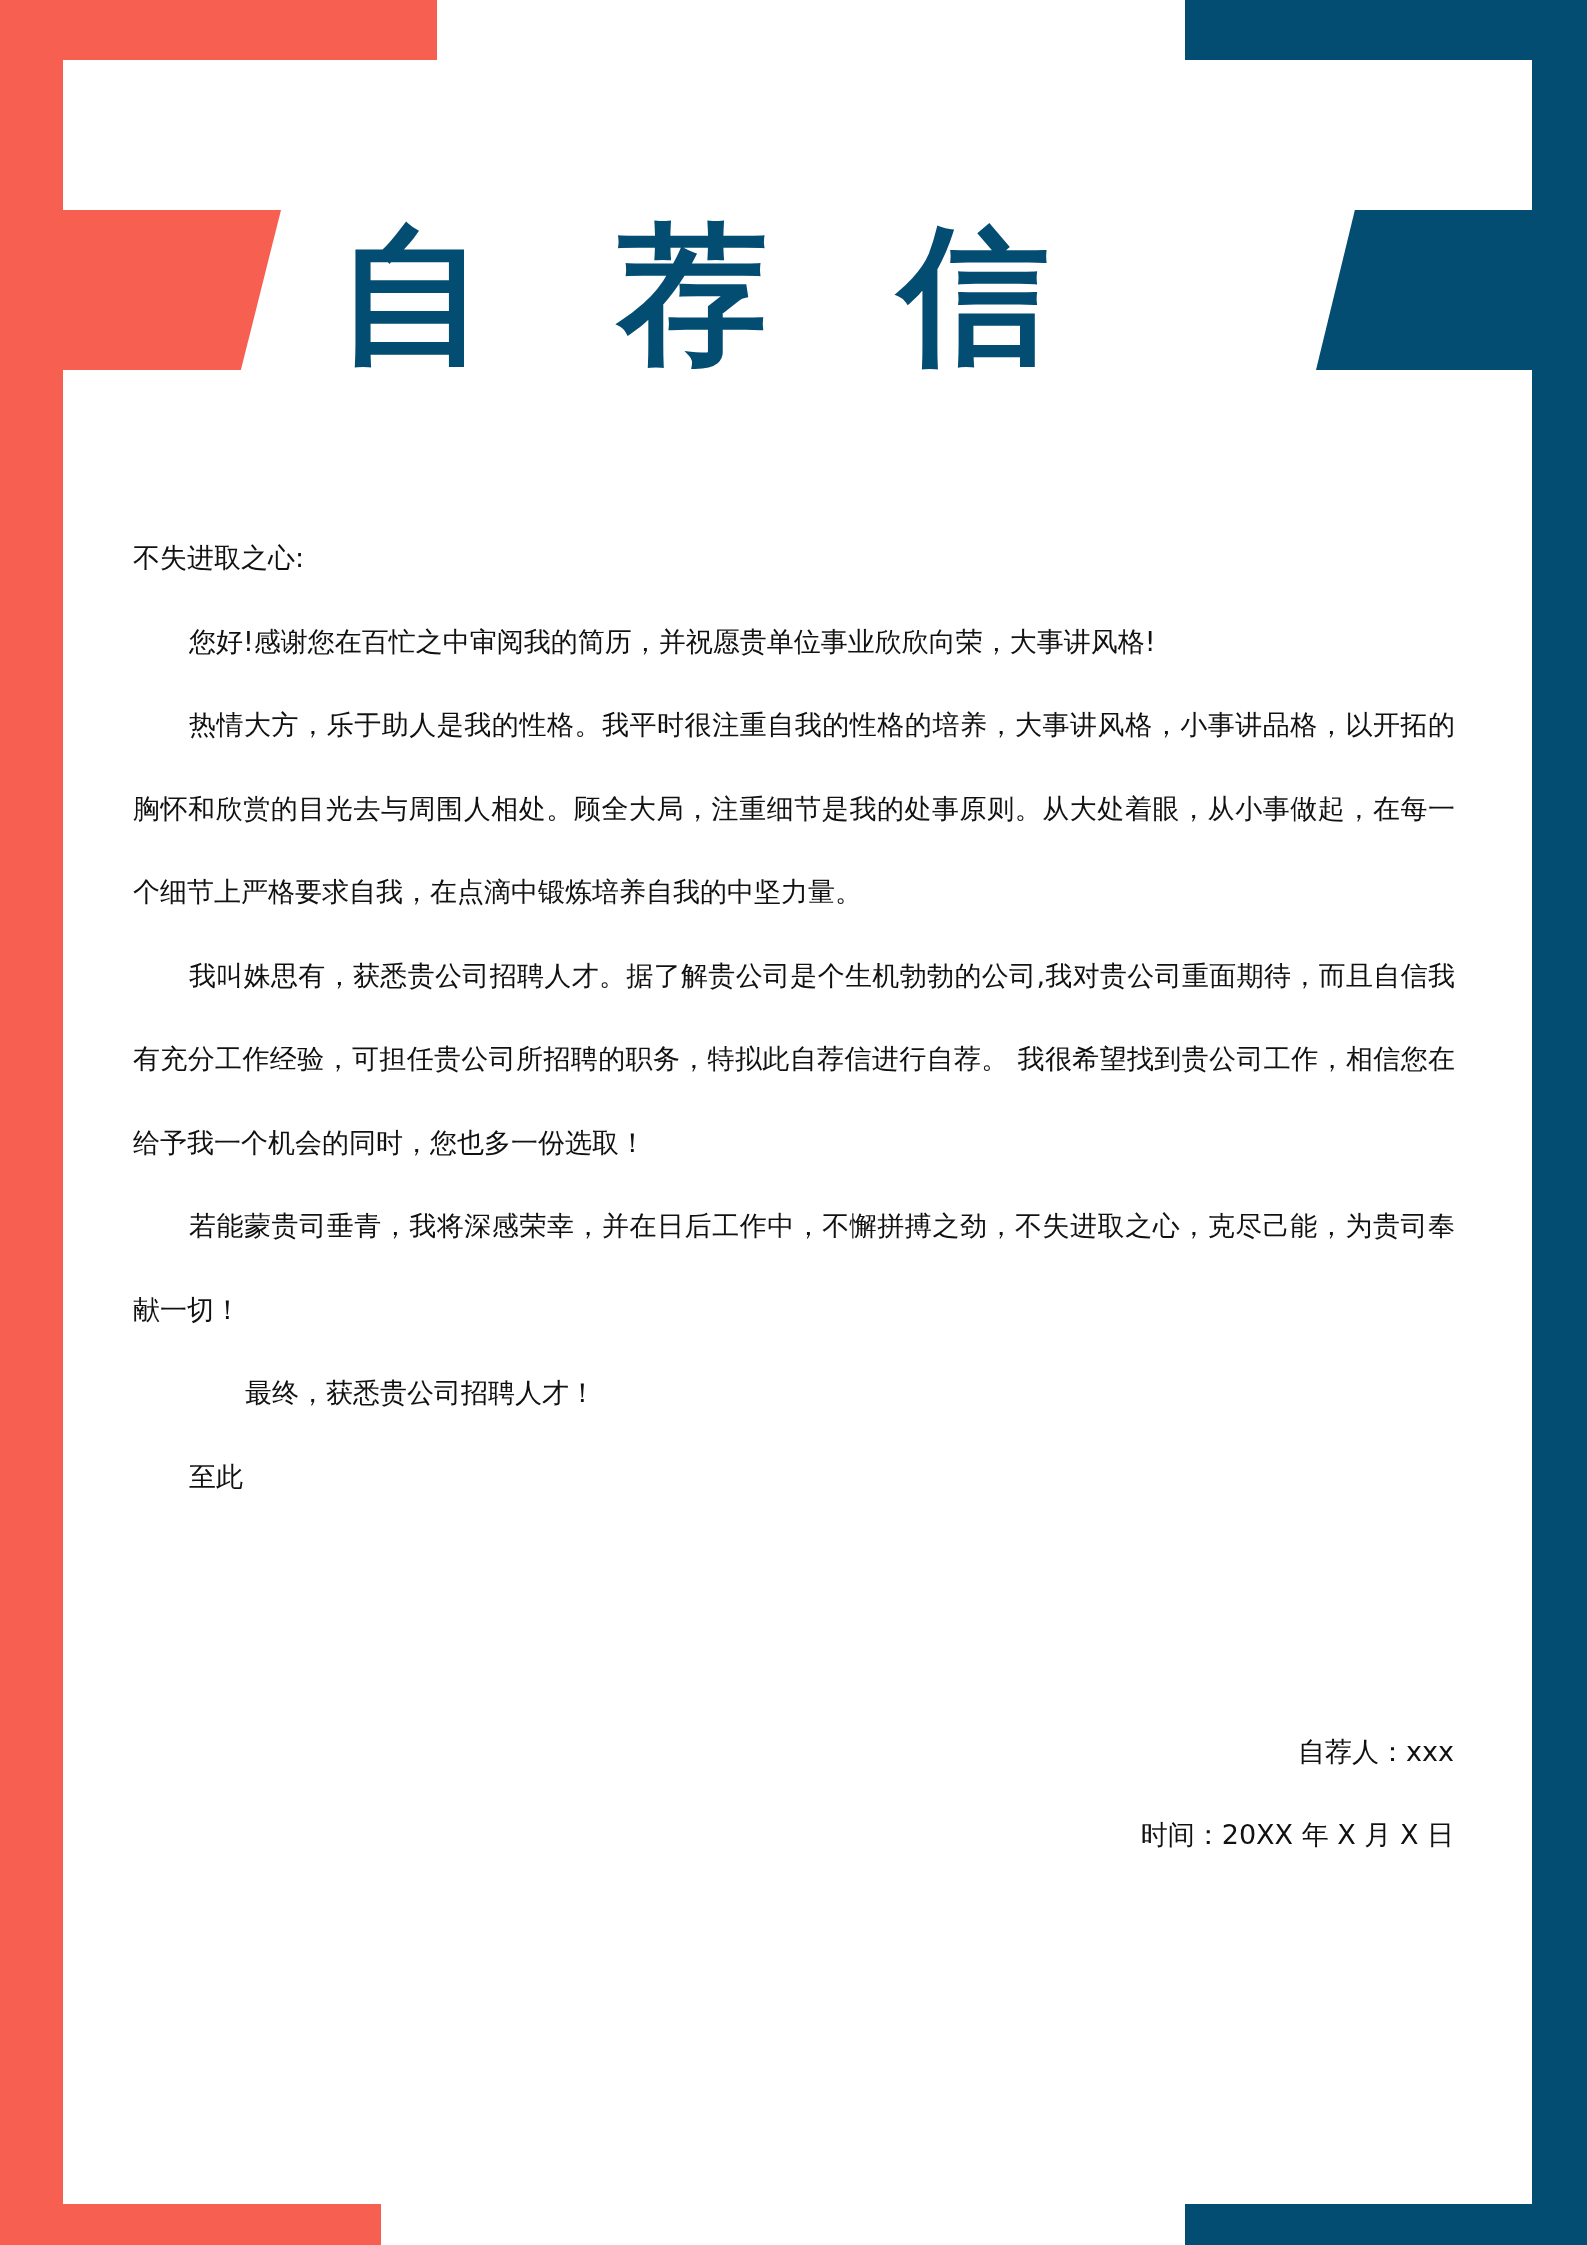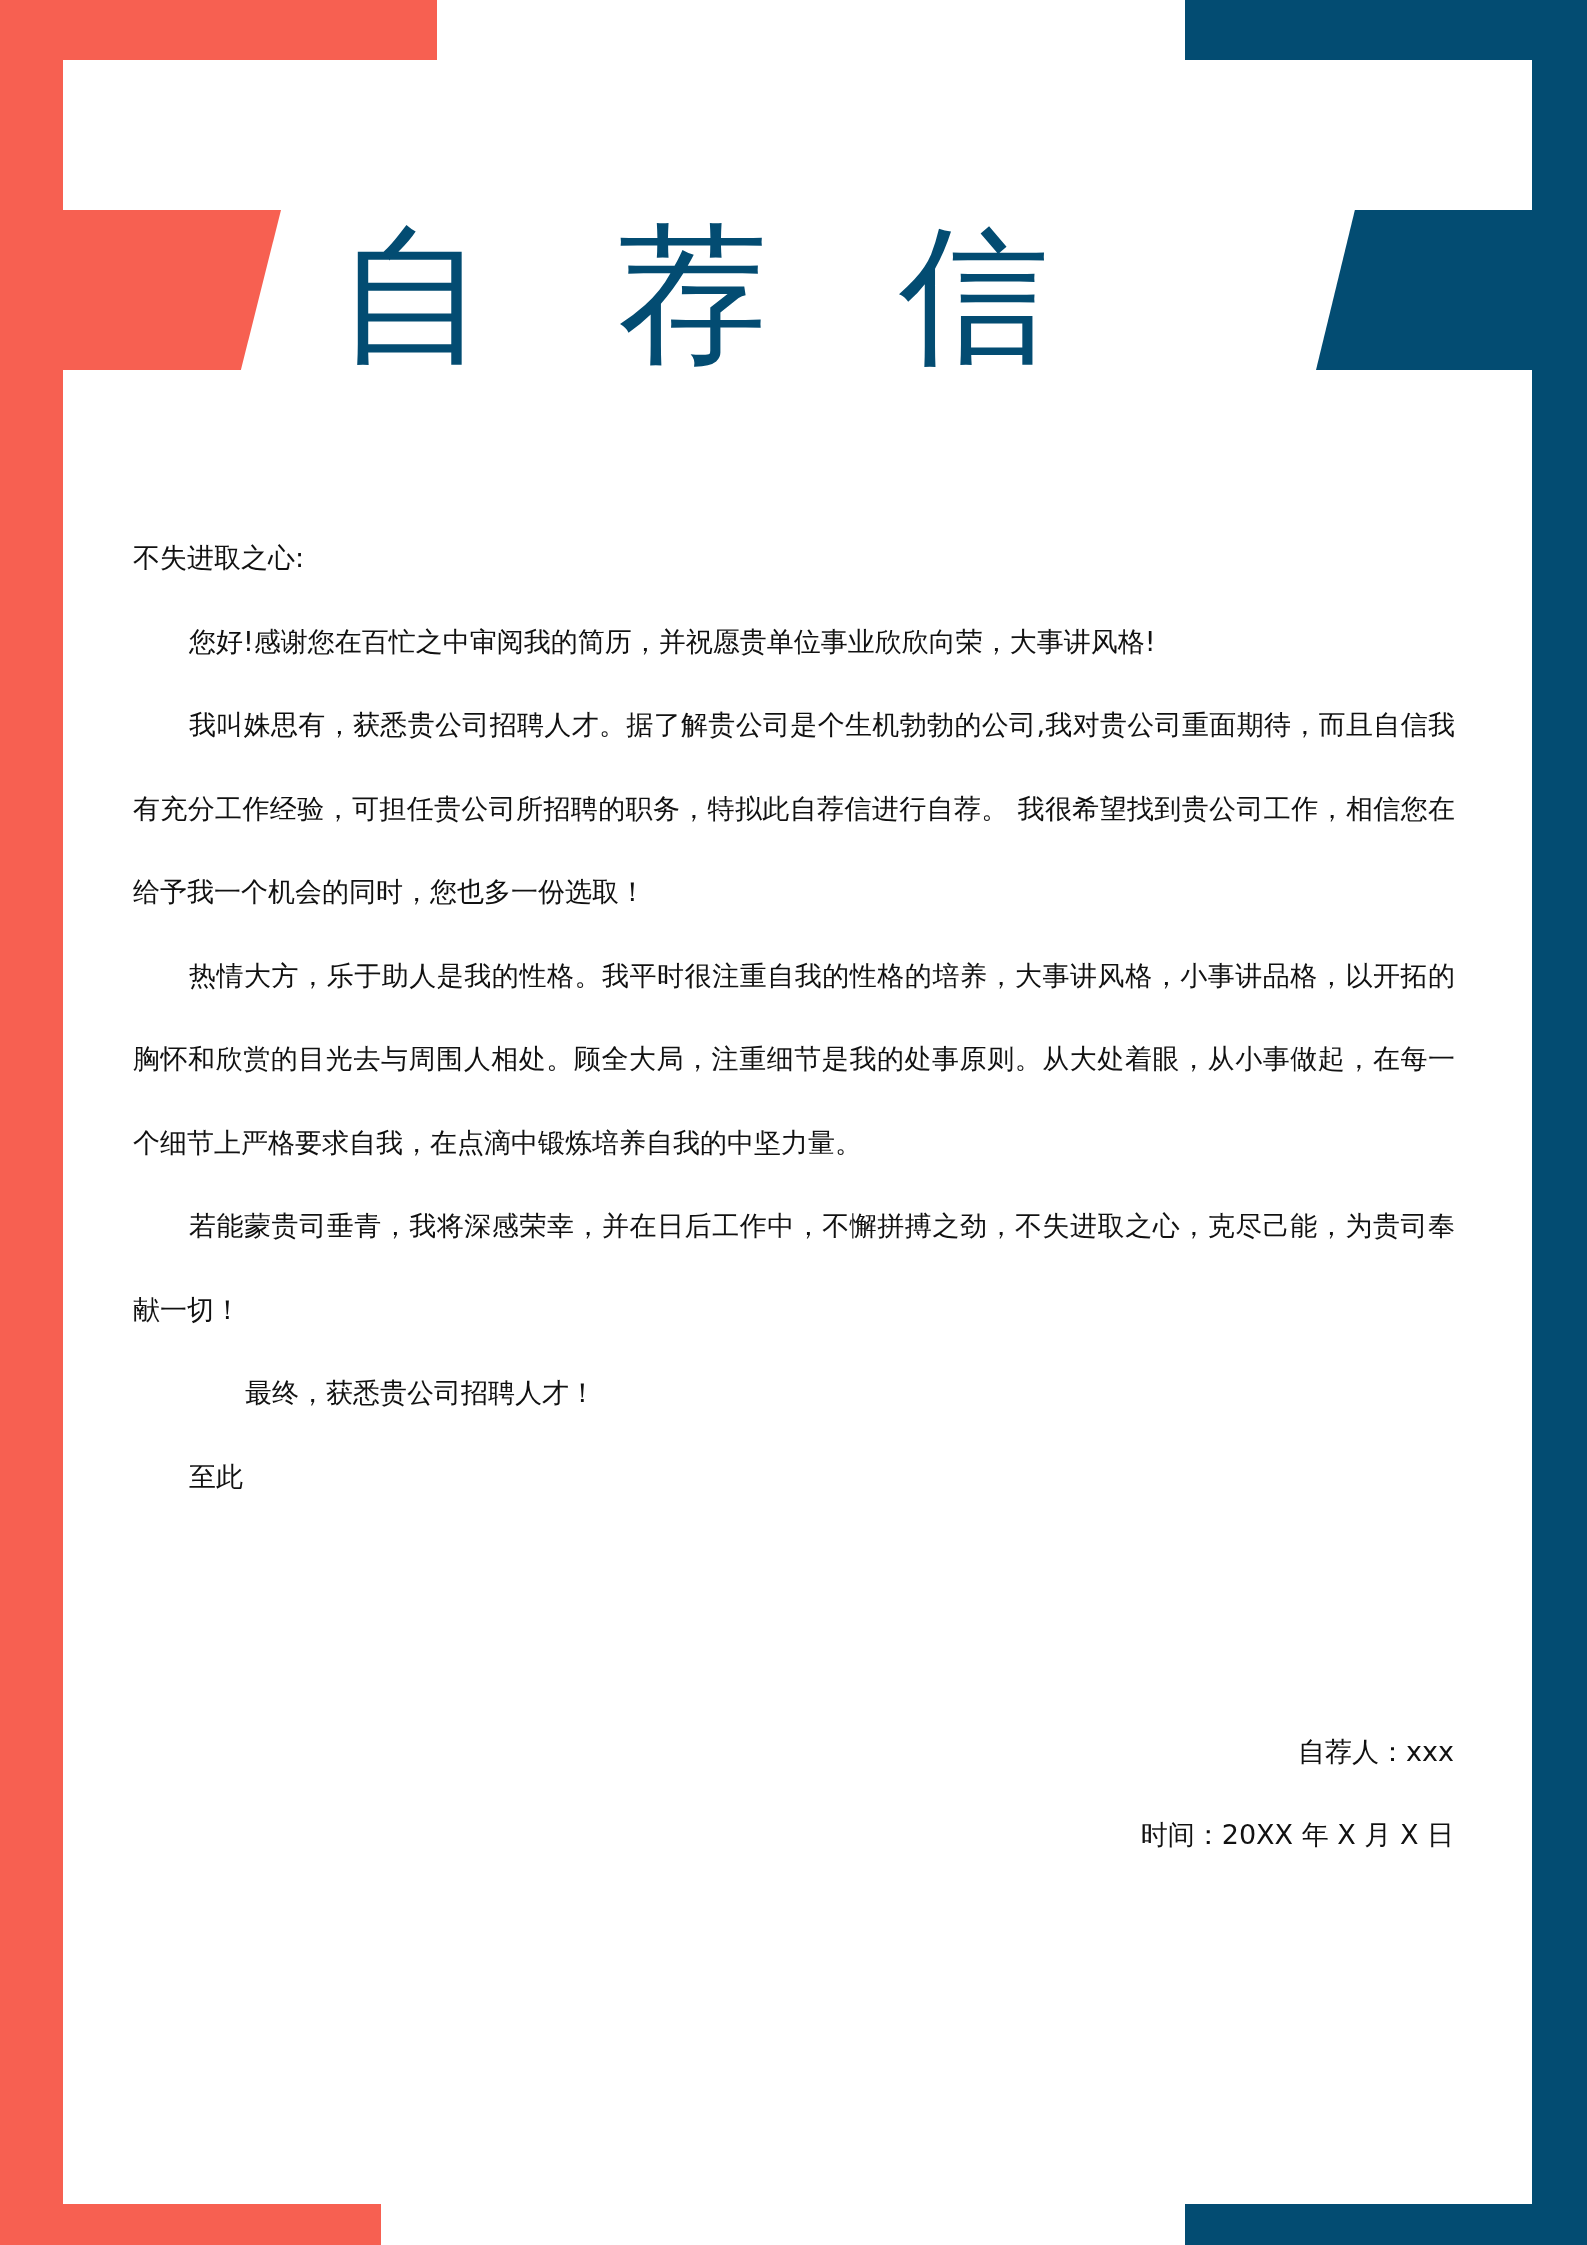--- a/index.html
+++ b/index.html
@@ -37,21 +37,21 @@
       clip-path: polygon(18% 0, 100% 0, 100% 100%, 0 100%);
     }
 
     .title {
       position: absolute;
       left: 0;
       top: 200px;
       width: 1381px;
       text-align: center;
       font-size: 150px;
-      font-weight: normal;
+      font-weight: bold;
       line-height: 190px;
       color: #034C72;
       letter-spacing: 0;
       white-space: nowrap;
     }
     .title span {
       display: inline-block;
       width: 145px;
       text-align: center;
     }
@@ -97,21 +97,21 @@
 <div class="deco navy" id="deco-right-tab"></div>
 <div class="deco navy" id="deco-right-bottom"></div>
 
 <div class="title">
   <span>自</span><span>荐</span><span>信</span>
 </div>
 
 <div class="letter">
   <p>不失进取之心:</p>
   <p class="indent justify">您好!感谢您在百忙之中审阅我的简历，并祝愿贵单位事业欣欣向荣，大事讲风格!</p>
+  <p class="indent justify">热情大方，乐于助人是我的性格。我平时很注重自我的性格的培养，大事讲风格，小事讲品格，以开拓的胸怀和欣赏的目光去与周围人相处。顾全大局，注重细节是我的处事原则。从大处着眼，从小事做起，在每一个细节上严格要求自我，在点滴中锻炼培养自我的中坚力量。</p>
   <p class="indent justify">我叫姝思有，获悉贵公司招聘人才。据了解贵公司是个生机勃勃的公司,我对贵公司重面期待，而且自信我有充分工作经验，可担任贵公司所招聘的职务，特拟此自荐信进行自荐。 我很希望找到贵公司工作，相信您在给予我一个机会的同时，您也多一份选取！</p>
-  <p class="indent justify">热情大方，乐于助人是我的性格。我平时很注重自我的性格的培养，大事讲风格，小事讲品格，以开拓的胸怀和欣赏的目光去与周围人相处。顾全大局，注重细节是我的处事原则。从大处着眼，从小事做起，在每一个细节上严格要求自我，在点滴中锻炼培养自我的中坚力量。</p>
   <p class="indent justify">若能蒙贵司垂青，我将深感荣幸，并在日后工作中，不懈拼搏之劲，不失进取之心，克尽己能，为贵司奉献一切！</p>
   <p class="indent2">最终，获悉贵公司招聘人才！</p>
   <p class="indent">至此</p>
 </div>
 
 <div class="sign" id="signer">自荐人：xxx</div>
 <div class="sign" id="date">时间：20XX 年 X 月 X 日</div>
 
 </body></html>

